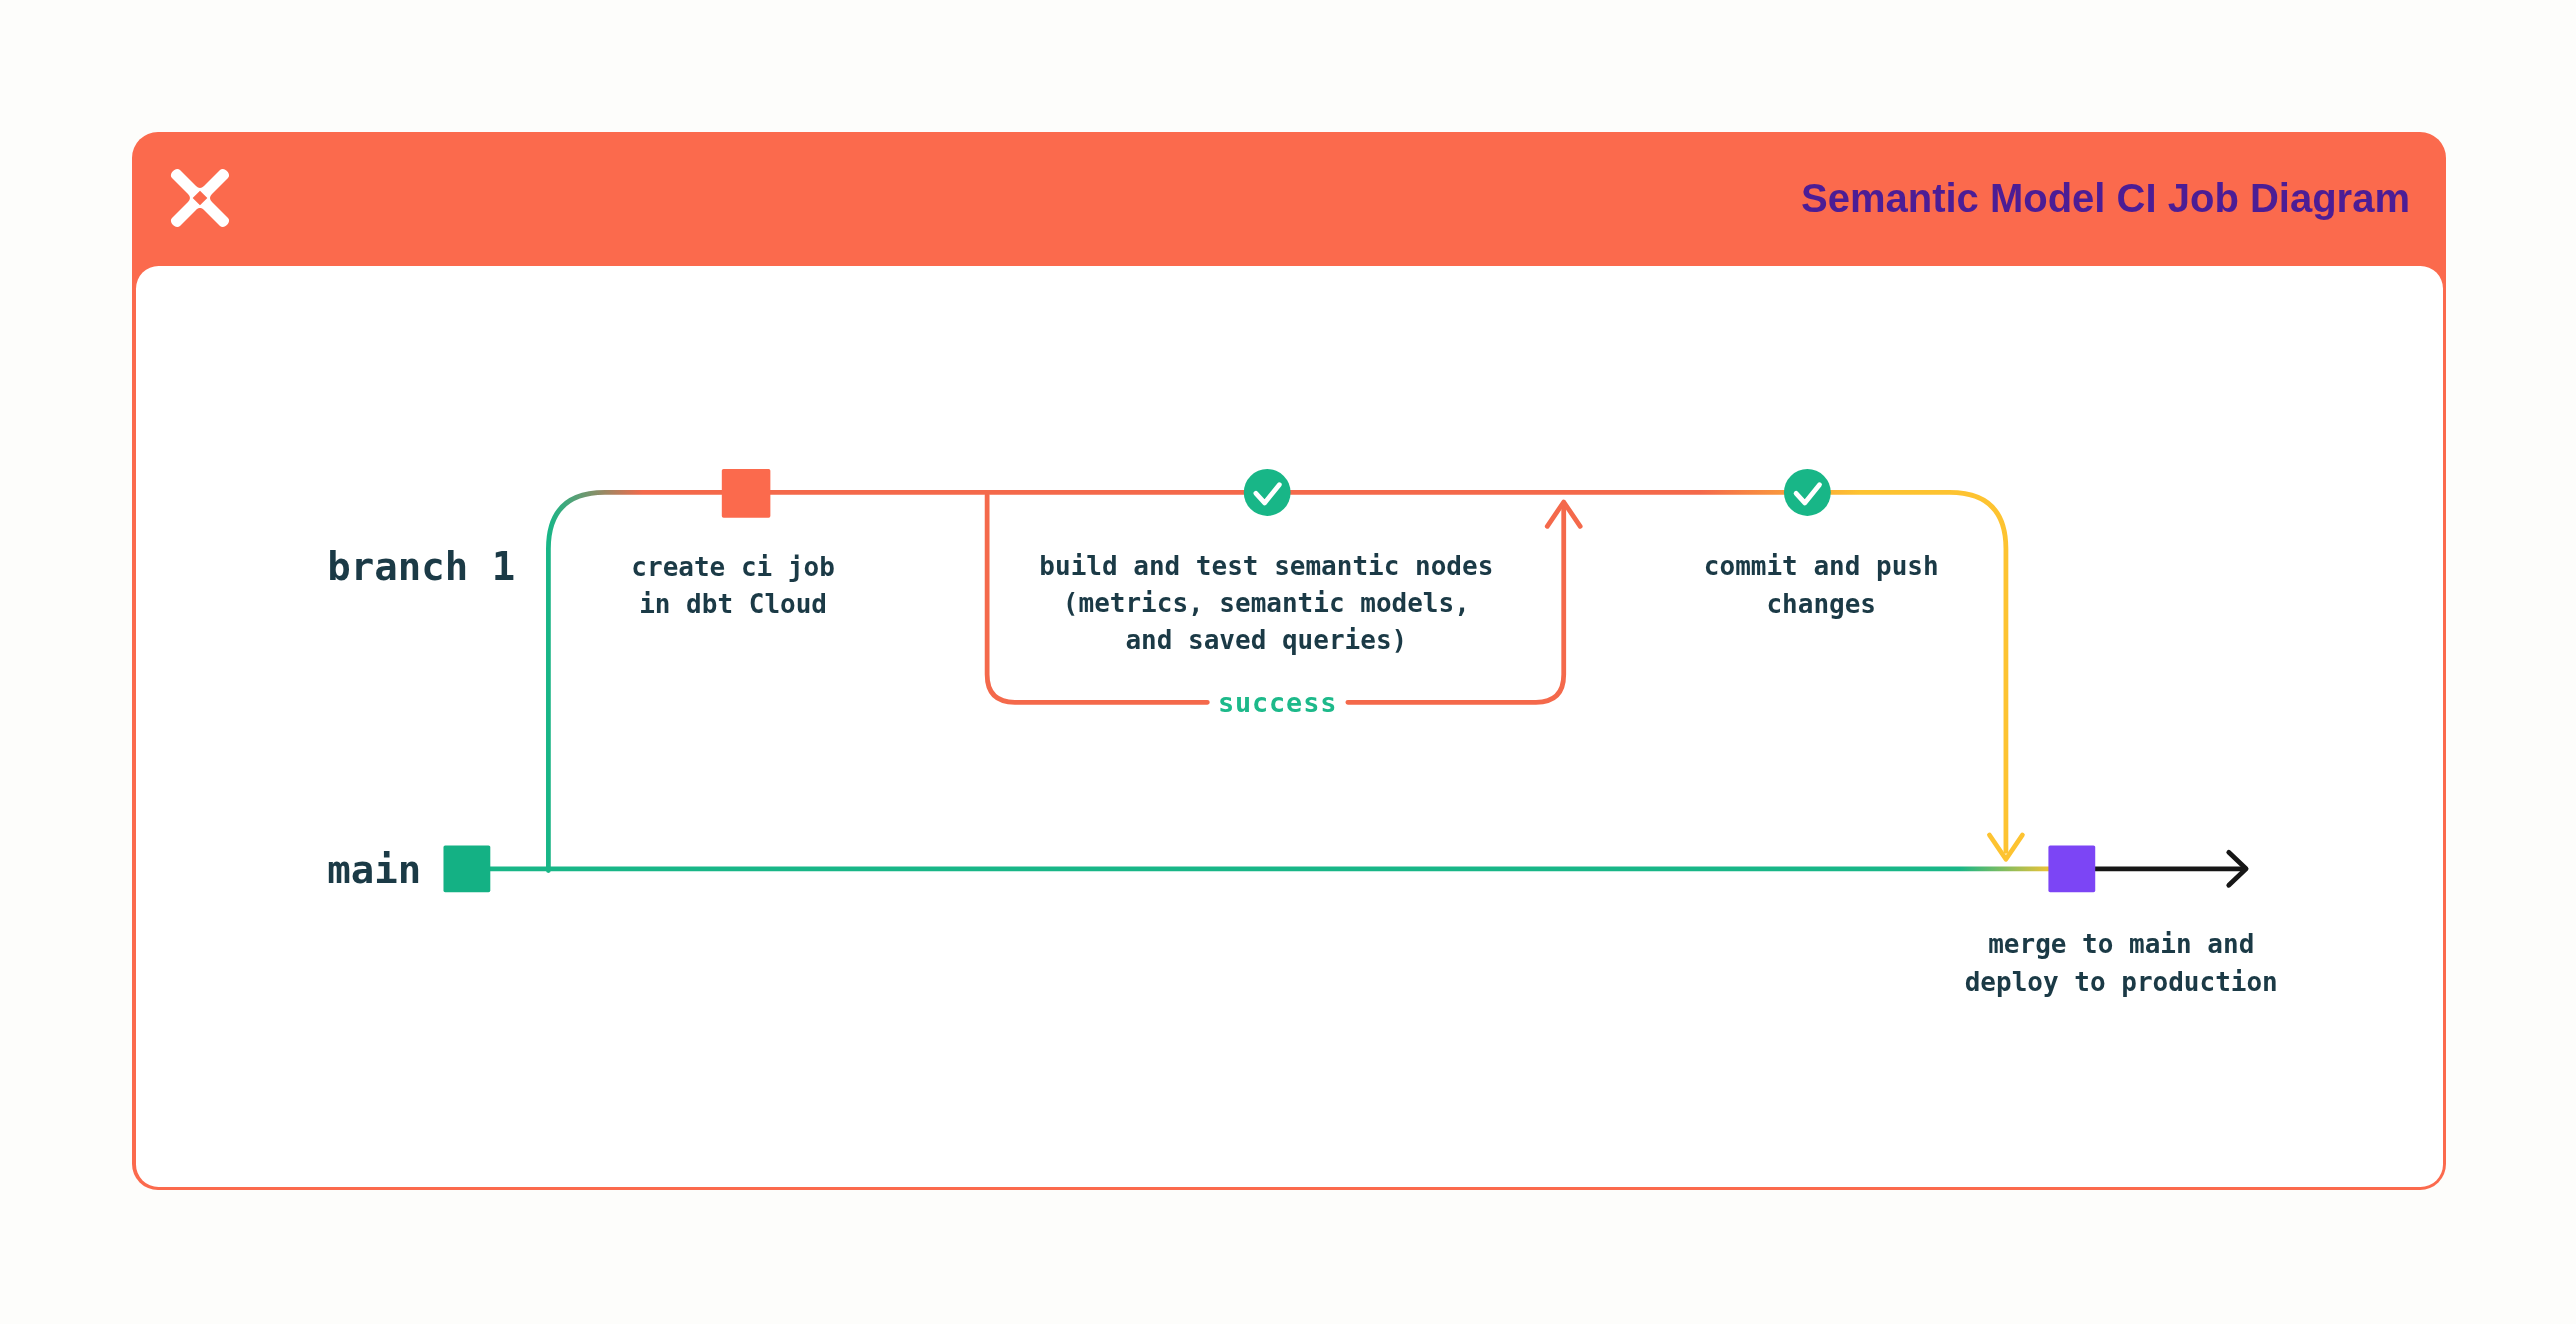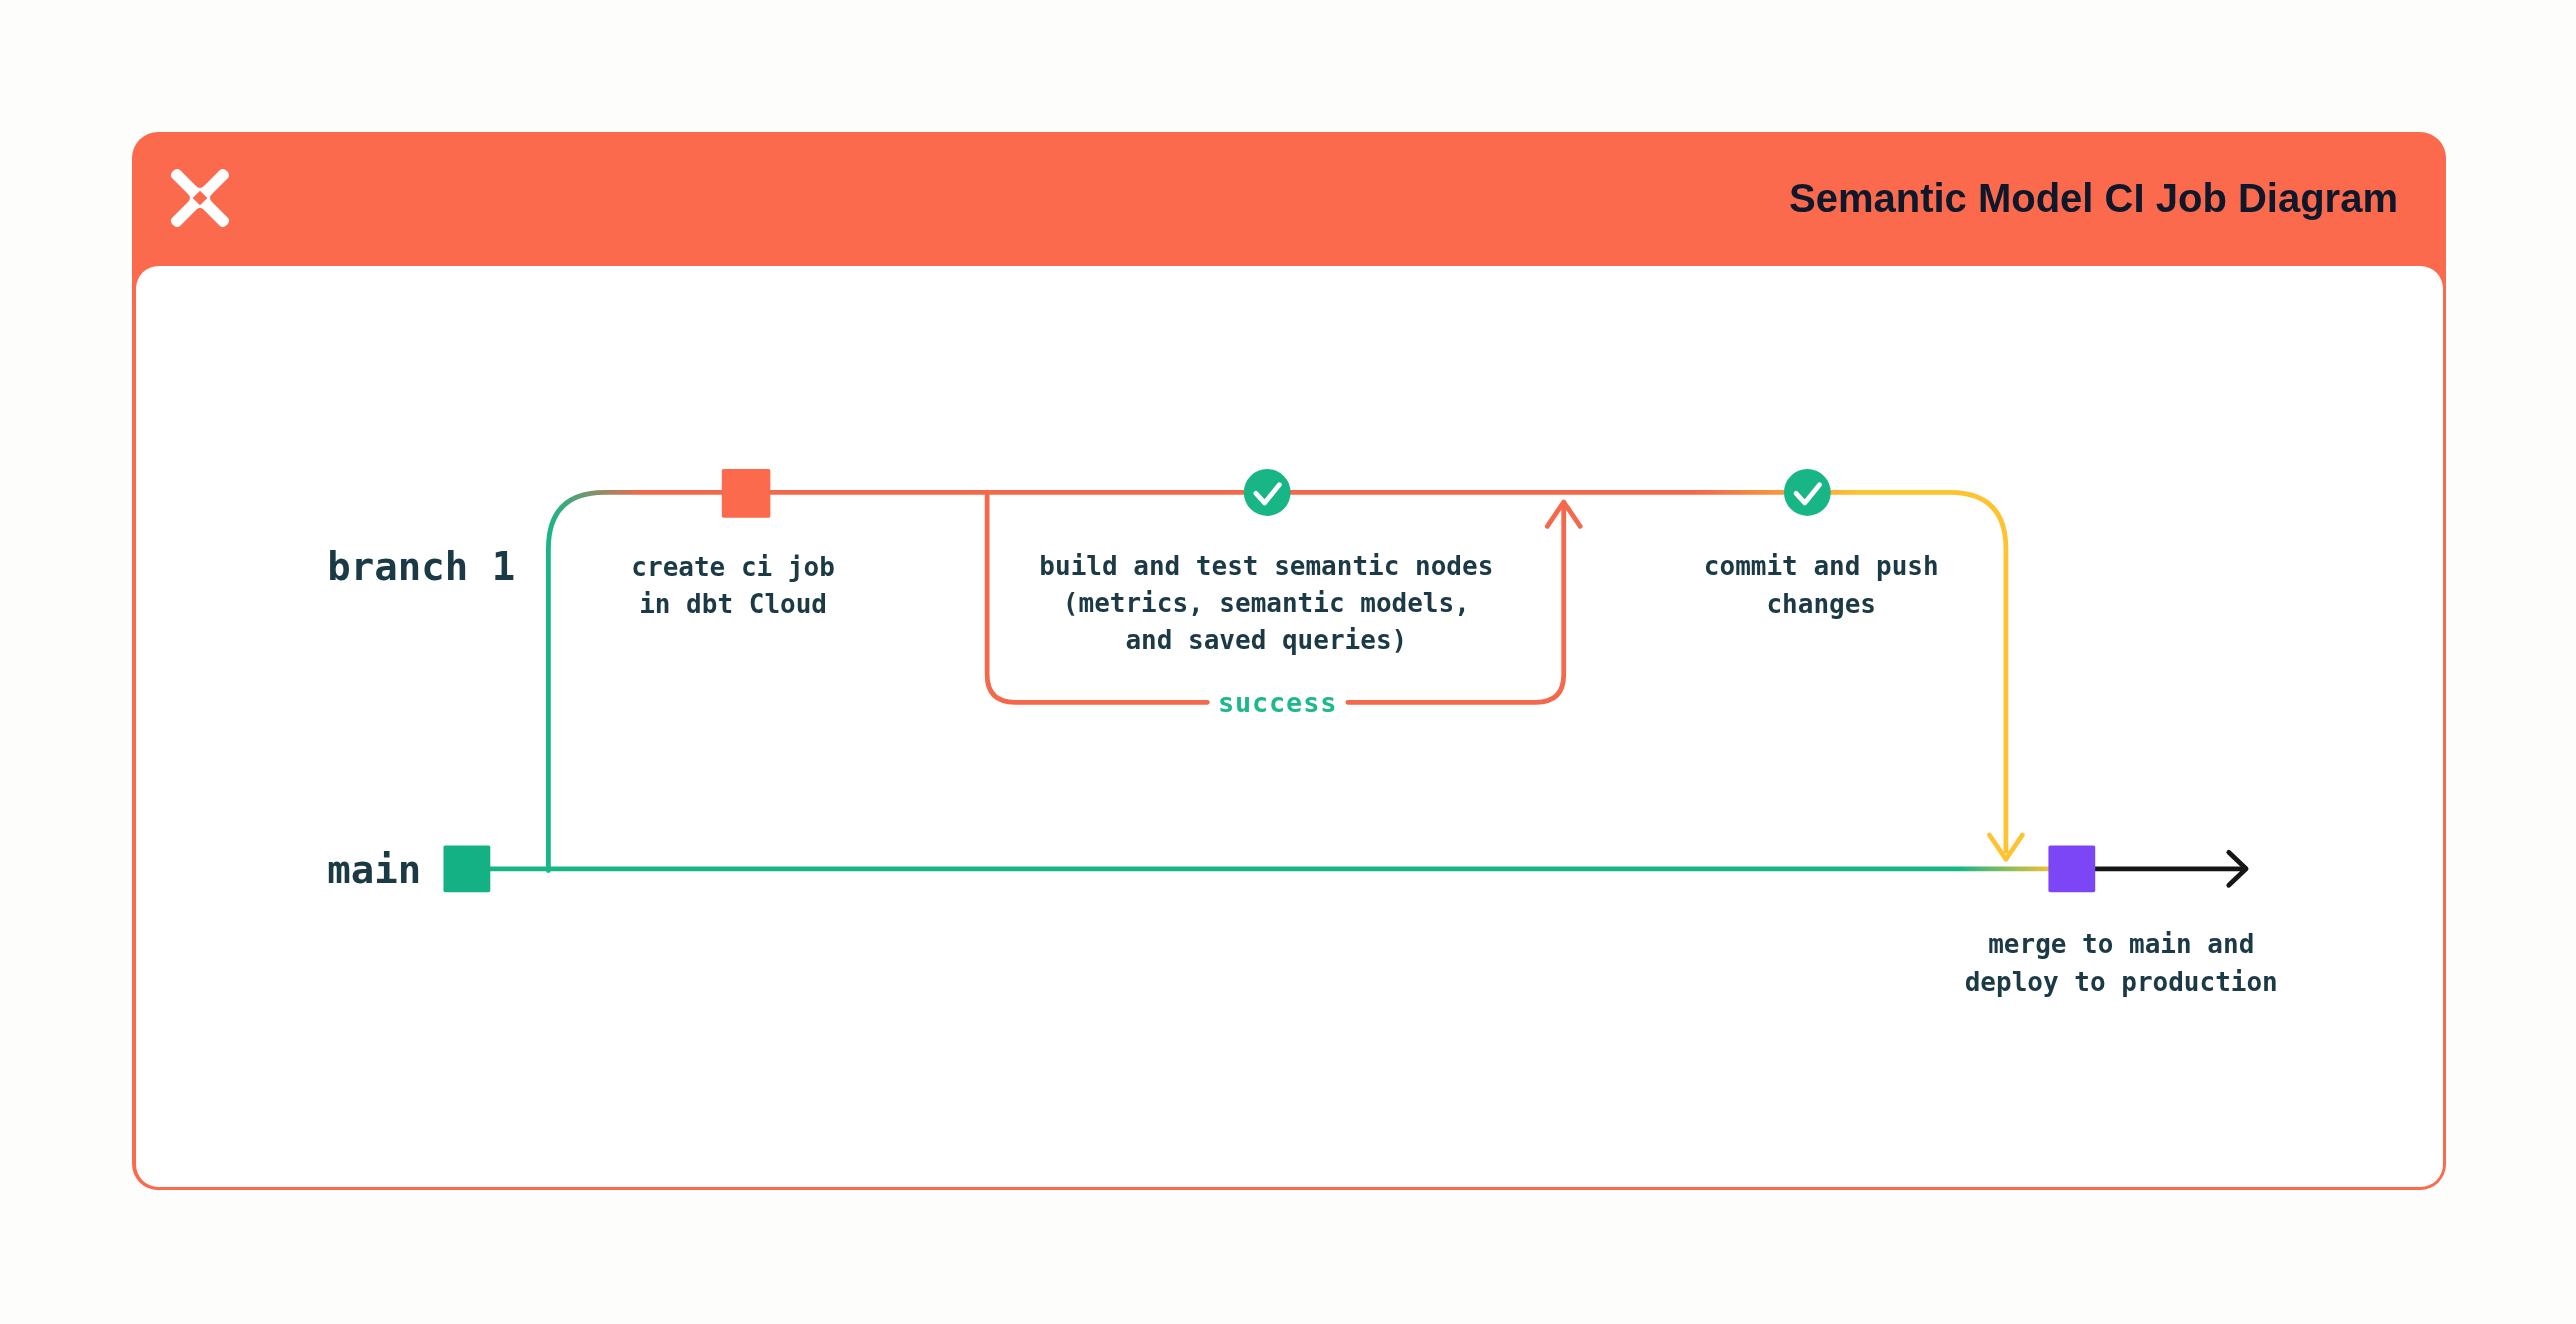--- a/index.html
+++ b/index.html
@@ -4,22 +4,22 @@
 <style>
   html,body{margin:0;padding:0;background:#fdfdfb;}
   .stage{position:relative;width:2576px;height:1324px;background:#fdfdfb;overflow:hidden;
          font-family:"Liberation Sans",sans-serif;}
   .card{position:absolute;left:132px;top:132px;width:2314px;height:1058px;
         background:#fb6a4d;border-radius:26px;}
   .card-body{position:absolute;left:3.5px;right:3.5px;top:134px;bottom:3.5px;
         background:#ffffff;border-radius:22.6px;}
   .card-header{position:absolute;left:0;top:0;right:0;height:134px;}
   .logo{position:absolute;left:36px;top:34px;width:64px;height:64px;}
-  .title{position:absolute;right:48px;top:0;height:168px;line-height:132px;
-         font-weight:700;font-size:40px;color:#0f172a;white-space:nowrap;}
+  .title{position:absolute;right:36px;top:0;height:168px;line-height:132px;
+         font-weight:700;font-size:40px;color:#4c1d95;white-space:nowrap;}
   .diagram{position:absolute;left:0;top:0;width:2576px;height:1324px;}
   .ln{fill:none;stroke-width:5.5;stroke-linecap:round;stroke-linejoin:round;}
   .lbl{font:700 30px "DejaVu Sans Mono",monospace;fill:#1b3a46;text-anchor:middle;}
   .lane{font:700 45px "DejaVu Sans Mono",monospace;fill:#1b3a46;text-anchor:start;}
   .success{font:700 31px "DejaVu Sans Mono",monospace;fill:#1db98a;
            letter-spacing:1px;text-anchor:middle;}
 </style>
 </head>
 <body>
 

